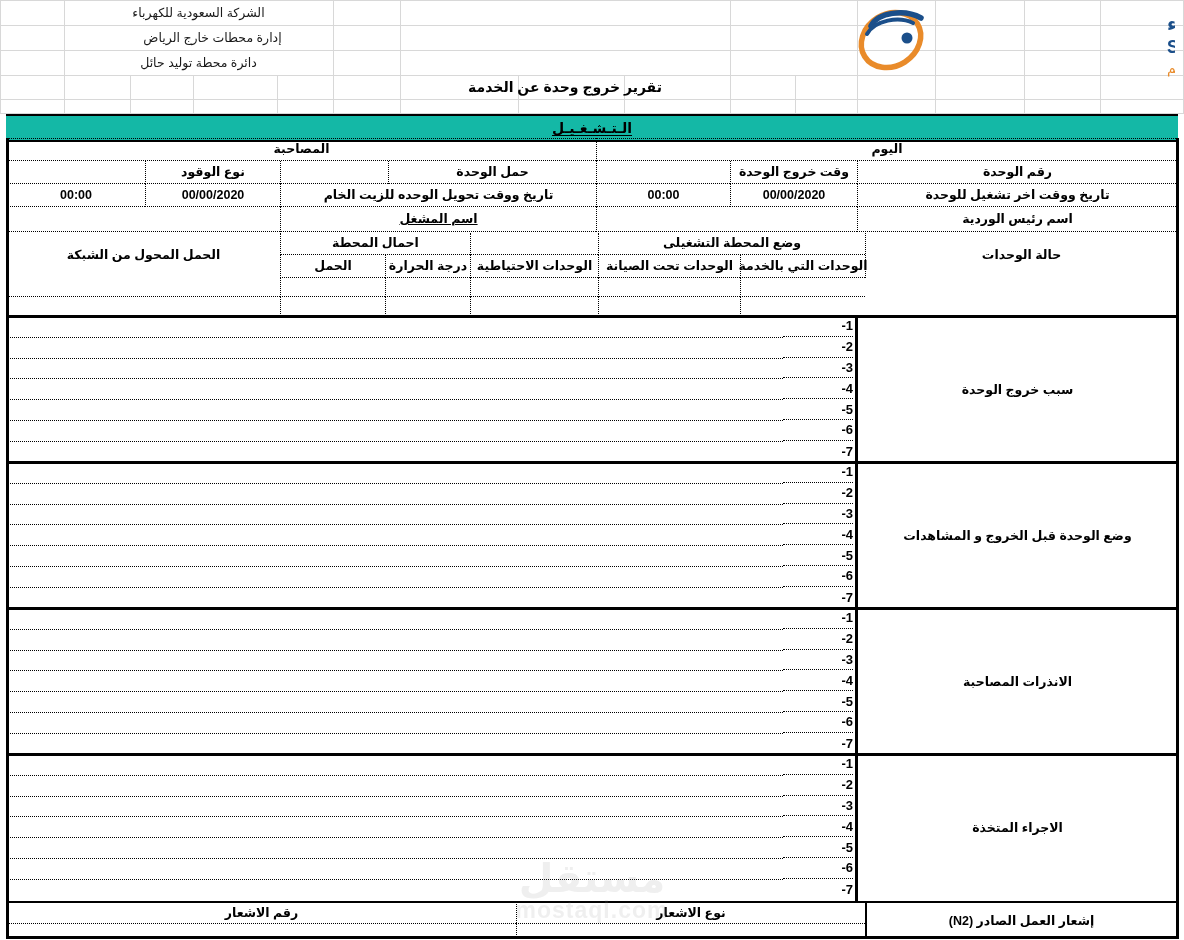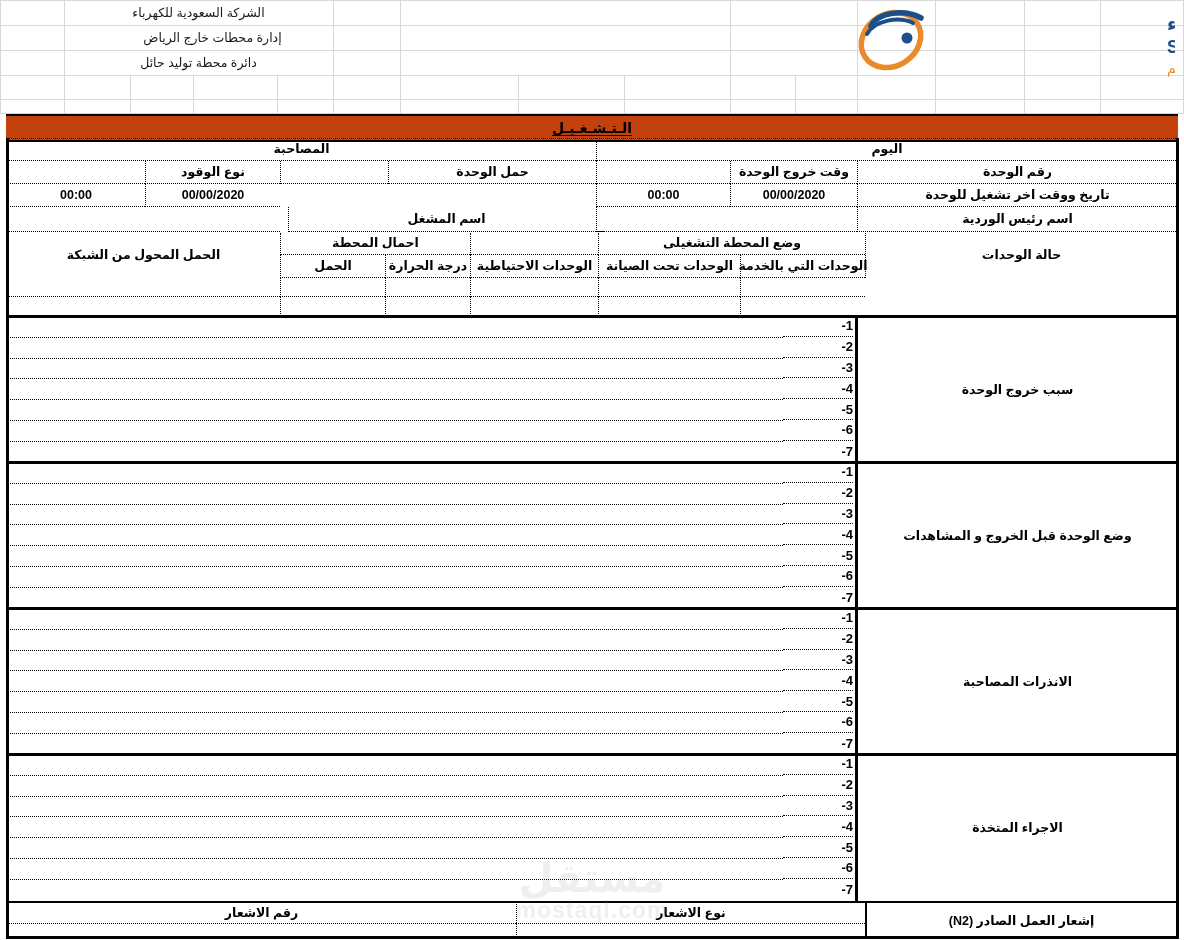--- a/index.html
+++ b/index.html
@@ -34,21 +34,21 @@
   #logo{position:absolute;left:845px;top:4px;width:330px;height:76px;}
   #logo svg{display:block;}
 
   
   #title{position:absolute;left:400px;top:76px;width:330px;height:22px;
          display:flex;align-items:center;justify-content:center;
          font-size:14px;font-weight:bold;letter-spacing:.2px;white-space:nowrap;}
 
   
   #band{position:absolute;left:6px;top:114px;width:1172px;height:24px;
-        background:#c2410c;border-top:2.5px solid #000;border-bottom:2.5px solid #000;
+        background:#14b8a6;border-top:2.5px solid #000;border-bottom:2.5px solid #000;
         display:flex;align-items:center;justify-content:center;}
   #band span{font-size:14px;font-weight:bold;text-decoration:underline;
              text-underline-offset:2px;letter-spacing:1px;}
 
   
   .num{position:absolute;left:783px;width:70px;height:21px;
        display:flex;align-items:center;justify-content:flex-start;
        font-size:13px;font-weight:bold;padding-right:0;padding-left:6px;
        direction:ltr;justify-content:flex-end;
        border-bottom:1px dotted #000;box-sizing:border-box;}
@@ -110,46 +110,48 @@
         <path d="M26 22 C33 8, 60 5, 76 14" fill="none" stroke="#1b4f8a" stroke-width="5.5" stroke-linecap="round"></path>
         <path d="M22 30 C30 16, 54 12, 68 19" fill="none" stroke="#1b4f8a" stroke-width="4" stroke-linecap="round"></path>
         <circle cx="62" cy="34" r="5.5" fill="#1b4f8a"></circle>
       </g>
       <text x="322" y="26" text-anchor="end" font-family="'DejaVu Sans',sans-serif" font-size="19" font-weight="bold" fill="#1b4f8a">الشركة السعودية للكهرباء</text>
       <text x="322" y="49" text-anchor="end" font-family="'Liberation Sans',sans-serif" font-size="17.5" font-weight="bold" fill="#1b4f8a">Saudi Electricity Company</text>
       <text x="322" y="69" text-anchor="end" font-family="'DejaVu Sans',sans-serif" font-size="14" fill="#e98b2a">نعمل بإتقان من أجلكم</text>
     </svg>
   </div>
 
+  <div id="title">تقرير خروج وحدة عن الخدمة</div>
 
   <div id="band">
     <span>الـتـشـغـيـل</span>
   </div>
 
   <div class="cell bd-b" style="left:6px;top:138px;width:1172px;height:0;"></div>
 
   <div class="cell bd-b bd-l" style="left:6px;top:138px;width:590px;height:23px;">المصاحبة</div>
   <div class="cell bd-b bd-l" style="left:596px;top:138px;width:582px;height:23px;border-right:1px dotted #000;">اليوم</div>
 
   <div class="cell bd-b bd-l" style="left:6px;top:161px;width:139px;height:23px;"></div>
   <div class="cell bd-b bd-l" style="left:145px;top:161px;width:135px;height:23px;">نوع الوقود</div>
   <div class="cell bd-b bd-l" style="left:280px;top:161px;width:108px;height:23px;"></div>
   <div class="cell bd-b bd-l" style="left:388px;top:161px;width:208px;height:23px;">حمل الوحدة</div>
   <div class="cell bd-b bd-l" style="left:596px;top:161px;width:134px;height:23px;"></div>
   <div class="cell bd-b bd-l" style="left:730px;top:161px;width:127px;height:23px;">وقت خروج الوحدة</div>
   <div class="cell bd-b bd-l" style="left:857px;top:161px;width:321px;height:23px;border-right:1px dotted #000;">رقم الوحدة</div>
 
   <div class="cell bd-b bd-l" style="left:6px;top:184px;width:139px;height:23px;">00:00</div>
   <div class="cell bd-b bd-l" style="left:145px;top:184px;width:135px;height:23px;">00/00/2020</div>
+  <div class="cell bd-b bd-l" style="left:280px;top:184px;width:316px;height:23px;">تاريخ ووقت تحويل الوحده للزيت الخام</div>
   <div class="cell bd-b bd-l" style="left:596px;top:184px;width:134px;height:23px;">00:00</div>
   <div class="cell bd-b bd-l" style="left:730px;top:184px;width:127px;height:23px;">00/00/2020</div>
   <div class="cell bd-b bd-l" style="left:857px;top:184px;width:321px;height:23px;border-right:1px dotted #000;">تاريخ ووقت اخر تشغيل للوحدة</div>
 
   <div class="cell bd-b bd-l" style="left:6px;top:207px;width:274px;height:25px;"></div>
-  <div class="cell bd-b bd-l" style="left:288px;top:207px;width:316px;height:25px;">اسم المشغل</div>
+  <div class="cell bd-b bd-l" style="left:280px;top:207px;width:316px;height:25px;text-decoration:underline;">اسم المشغل</div>
   <div class="cell bd-b bd-l" style="left:596px;top:207px;width:261px;height:25px;"></div>
   <div class="cell bd-b bd-l" style="left:857px;top:207px;width:321px;height:25px;border-right:1px dotted #000;">اسم رئيس الوردية</div>
 
   <div class="cell bd-l" style="left:6px;top:233px;width:274px;height:45px;">الحمل المحول من الشبكة</div>
   <div class="cell bd-b bd-l" style="left:280px;top:233px;width:190px;height:22px;">احمال المحطة</div>
   <div class="cell bd-b bd-l" style="left:470px;top:233px;width:128px;height:22px;"></div>
   <div class="cell bd-b bd-l" style="left:598px;top:233px;width:267px;height:22px;">وضع المحطة التشغيلى</div>
   <div class="cell bd-l" style="left:865px;top:233px;width:313px;height:45px;border-right:1px dotted #000;">حالة الوحدات</div>
 
   <div class="cell bd-b bd-l" style="left:280px;top:255px;width:105px;height:23px;">الحمل</div>

